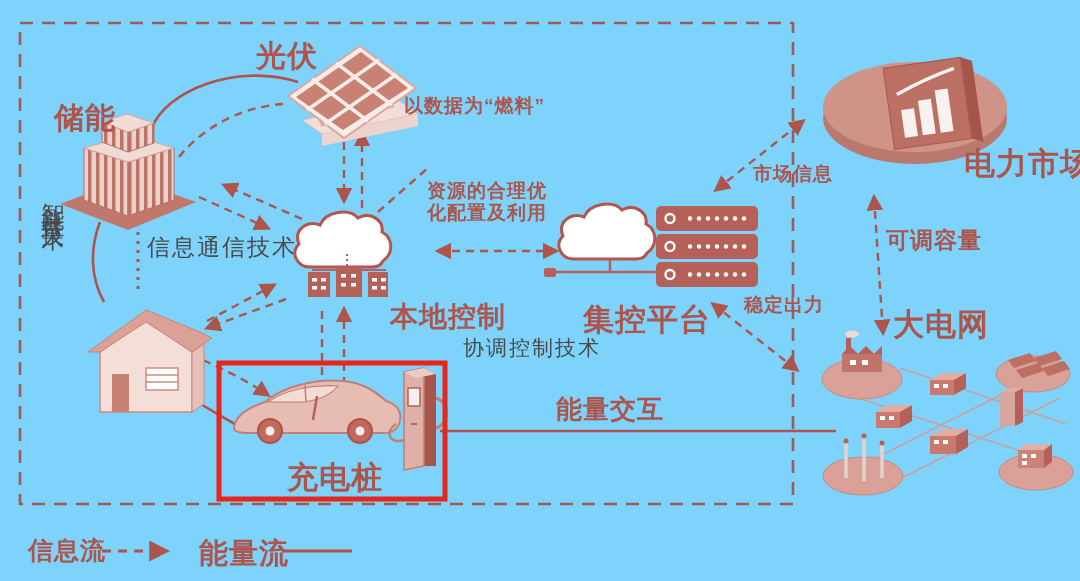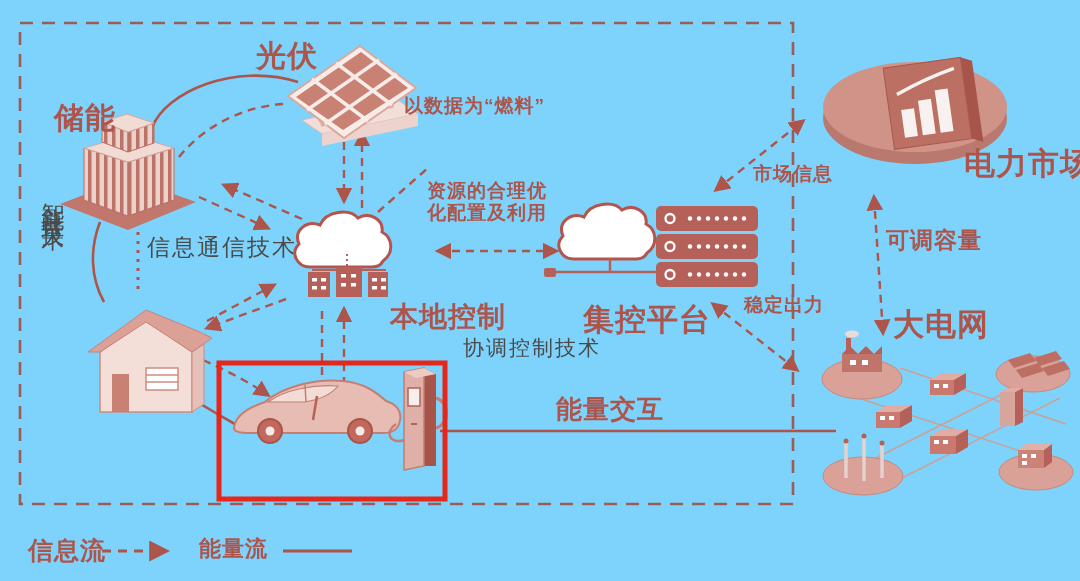--- a/index.html
+++ b/index.html
@@ -278,20 +278,21 @@
 
   <div class="label" style="left:256px;top:38px;font-size:30px;">光伏</div>
 
   <div class="label" style="left:54px;top:100px;font-size:30px;text-align:right;">储能</div>
 
   <div class="label gray vertical" style="left:40px;top:185px;font-size:23px;height:175px;">智能计量技术</div>
 
   <div class="label gray" style="left:147px;top:234px;font-size:23px;">信息通信技术</div>
 
 
+  <div class="label" style="left:287px;top:460px;font-size:31px;">充电桩</div>
 
   <div class="label" style="left:371px;top:300px;font-size:28px;margin-left:19px;">本地控制</div>
 
   <div class="label gray" style="left:463px;top:336px;font-size:21px;">协调控制技术</div>
 
   <div class="label" style="left:404px;top:95px;font-size:19px;">
     <div>以数据为“燃料”</div>
   </div>
 
   <div class="label" style="left:427px;top:180px;font-size:19px;text-align:right;">
@@ -307,15 +308,15 @@
 
   <div class="label" style="left:886px;top:227px;font-size:23px;">可调容量</div>
 
   <div class="label" style="left:744px;top:294px;font-size:19px;">稳定出力</div>
 
   <div class="label" style="left:893px;top:307px;font-size:31px;">大电网</div>
 
   <div class="label" style="left:556px;top:394px;font-size:26px;">能量交互</div>
 
   <div class="label" style="left:28px;top:536px;font-size:25px;">信息流</div>
-  <div class="label" style="left:199px;top:536px;font-size:22px;">能量流</div>
+  <div class="label" style="left:199px;top:536px;font-size:29px;">能量流</div>
 
 </div>
 
 </body></html>

